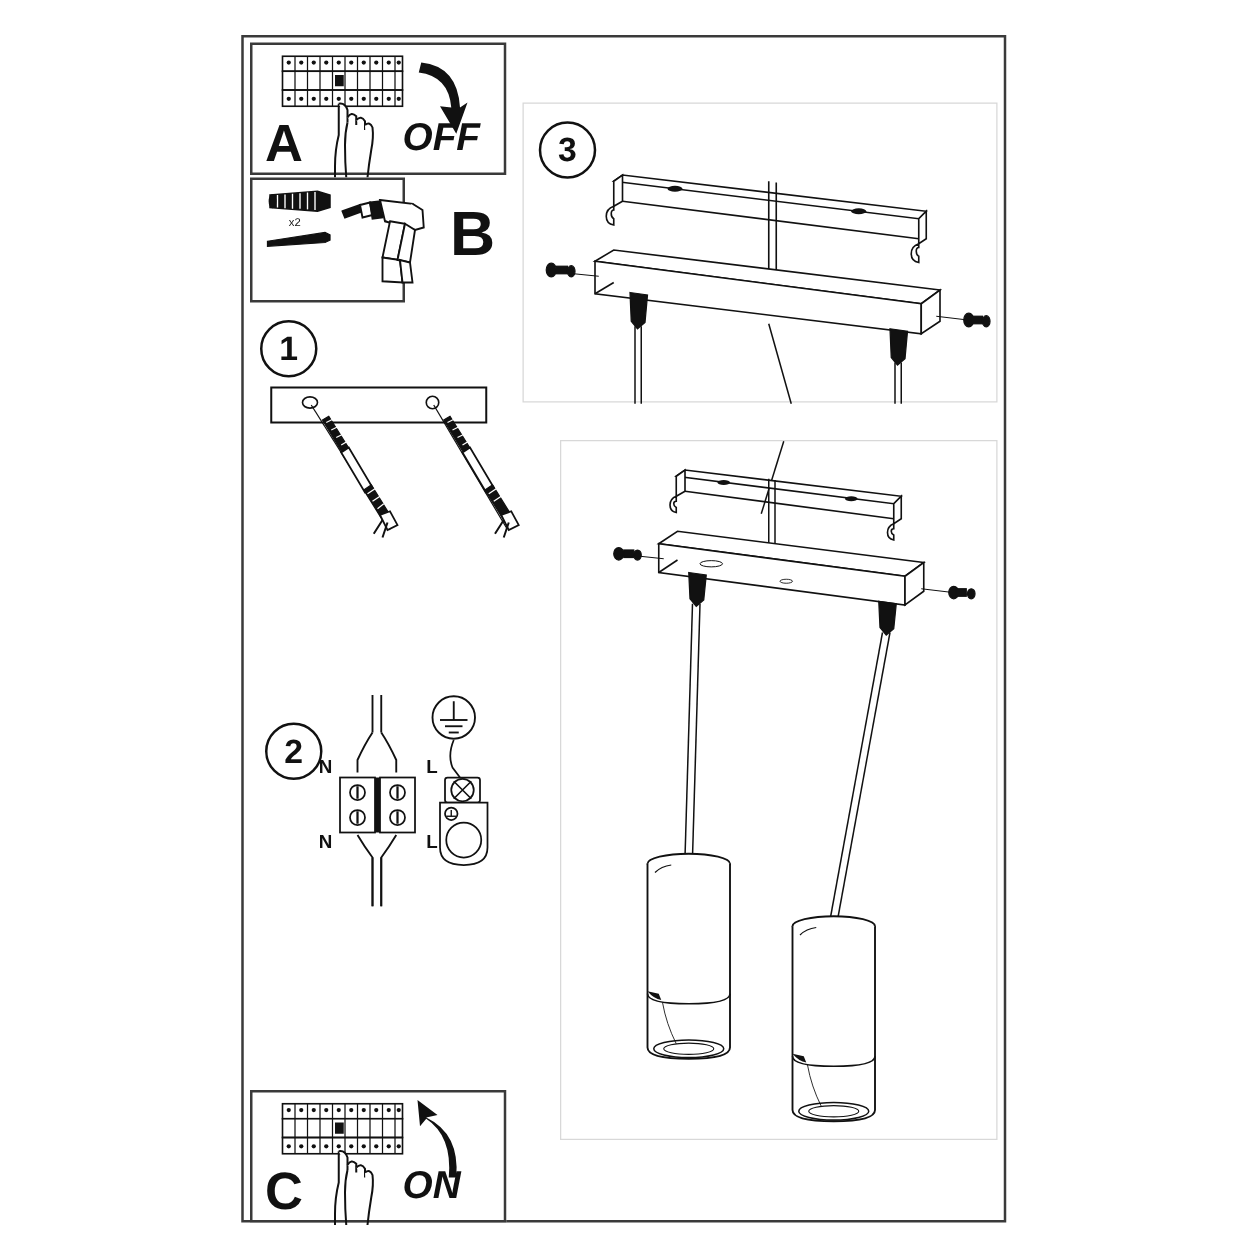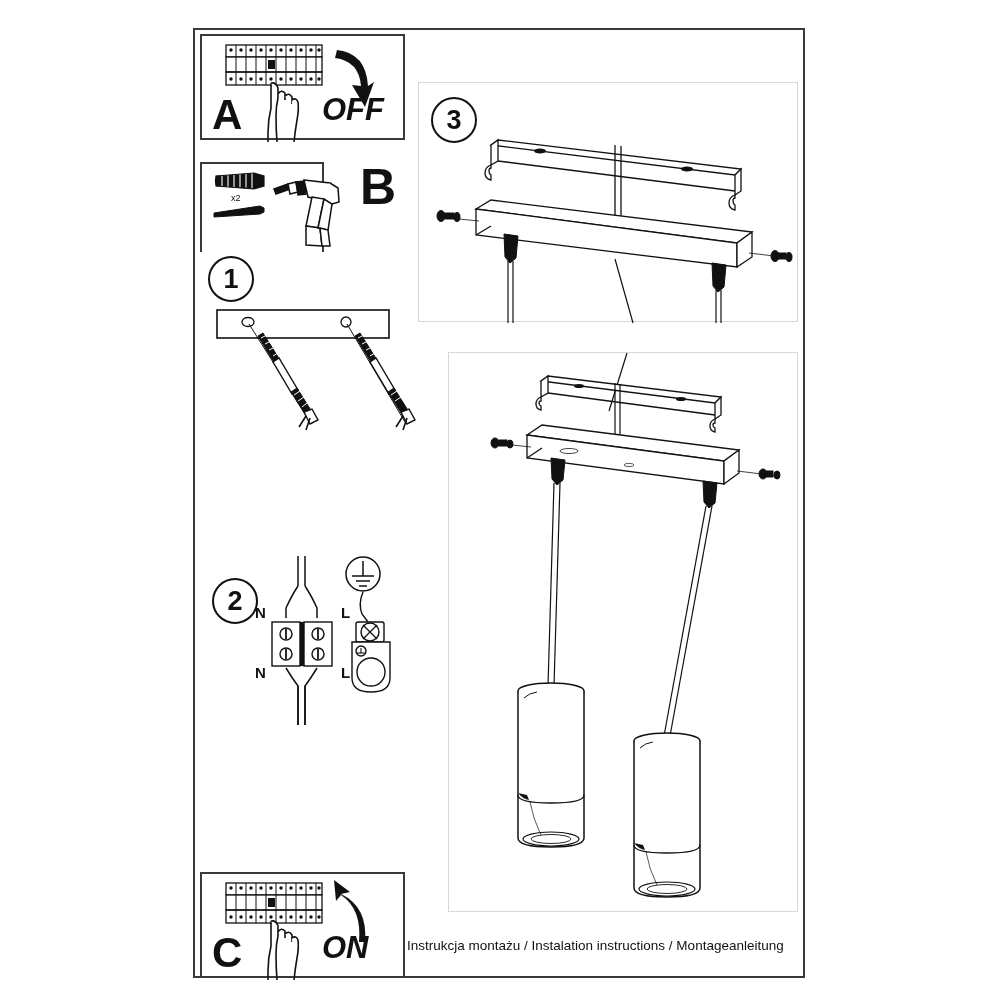--- a/index.html
+++ b/index.html
@@ -8,21 +8,21 @@
 
   .page-frame{position:absolute;left:193px;top:28px;width:612px;height:950px;
               border:2px solid #3a3a3a;box-sizing:border-box;background:#fff;}
 
   .panel{position:absolute;box-sizing:border-box;background:#fff;}
   .panel-dark{border:2px solid #3a3a3a;}
   .panel-light{border:1px solid #d8d8d8;}
 
   
   #panel-a{left:5px;  top:4px;   width:205px;height:106px;}
-  #panel-b{left:5px;  top:132px; width:124px;height:100px;}
+  #panel-b{left:5px;  top:112px; width:124px;height:100px;}
   #panel-step1{left:5px; top:222px; width:205px;height:190px;}
   #panel-step2{left:5px; top:520px; width:205px;height:190px;}
   #panel-c{left:5px;  top:842px; width:205px;height:106px;}
 
   #panel-step3{left:223px;top:52px; width:380px;height:240px;}
   #panel-lamp{left:253px;top:322px;width:350px;height:560px;}
 
   .letter{position:absolute;font-size:42px;font-weight:700;line-height:1;
           font-family:"Liberation Sans", sans-serif;letter-spacing:-1px;}
   .word{position:absolute;font-size:31px;font-weight:700;line-height:1;
@@ -473,16 +473,15 @@
         <path d="M185,490 Q190,496 196,497 L194,492 Z" fill="#111" stroke="none"></path>
         <ellipse cx="218" cy="536" rx="28" ry="7" stroke-width="1.2"></ellipse>
         <ellipse cx="218" cy="536" rx="20" ry="4.5" stroke-width="0.9"></ellipse>
         <path d="M191,395 Q196,390 204,389" stroke-width="1" fill="none"></path>
         <path d="M197,499 Q200,516 208,532" stroke-width="0.7" fill="none"></path>
       </g>
     </svg>
   </div>
 
   <div class="footer" style="left:212px;top:905px;">
-    <div>Instrukcja montażu / Instalation instructions / Montageanleitung</div>
   </div>
 
 </div>
 
 </body></html>

